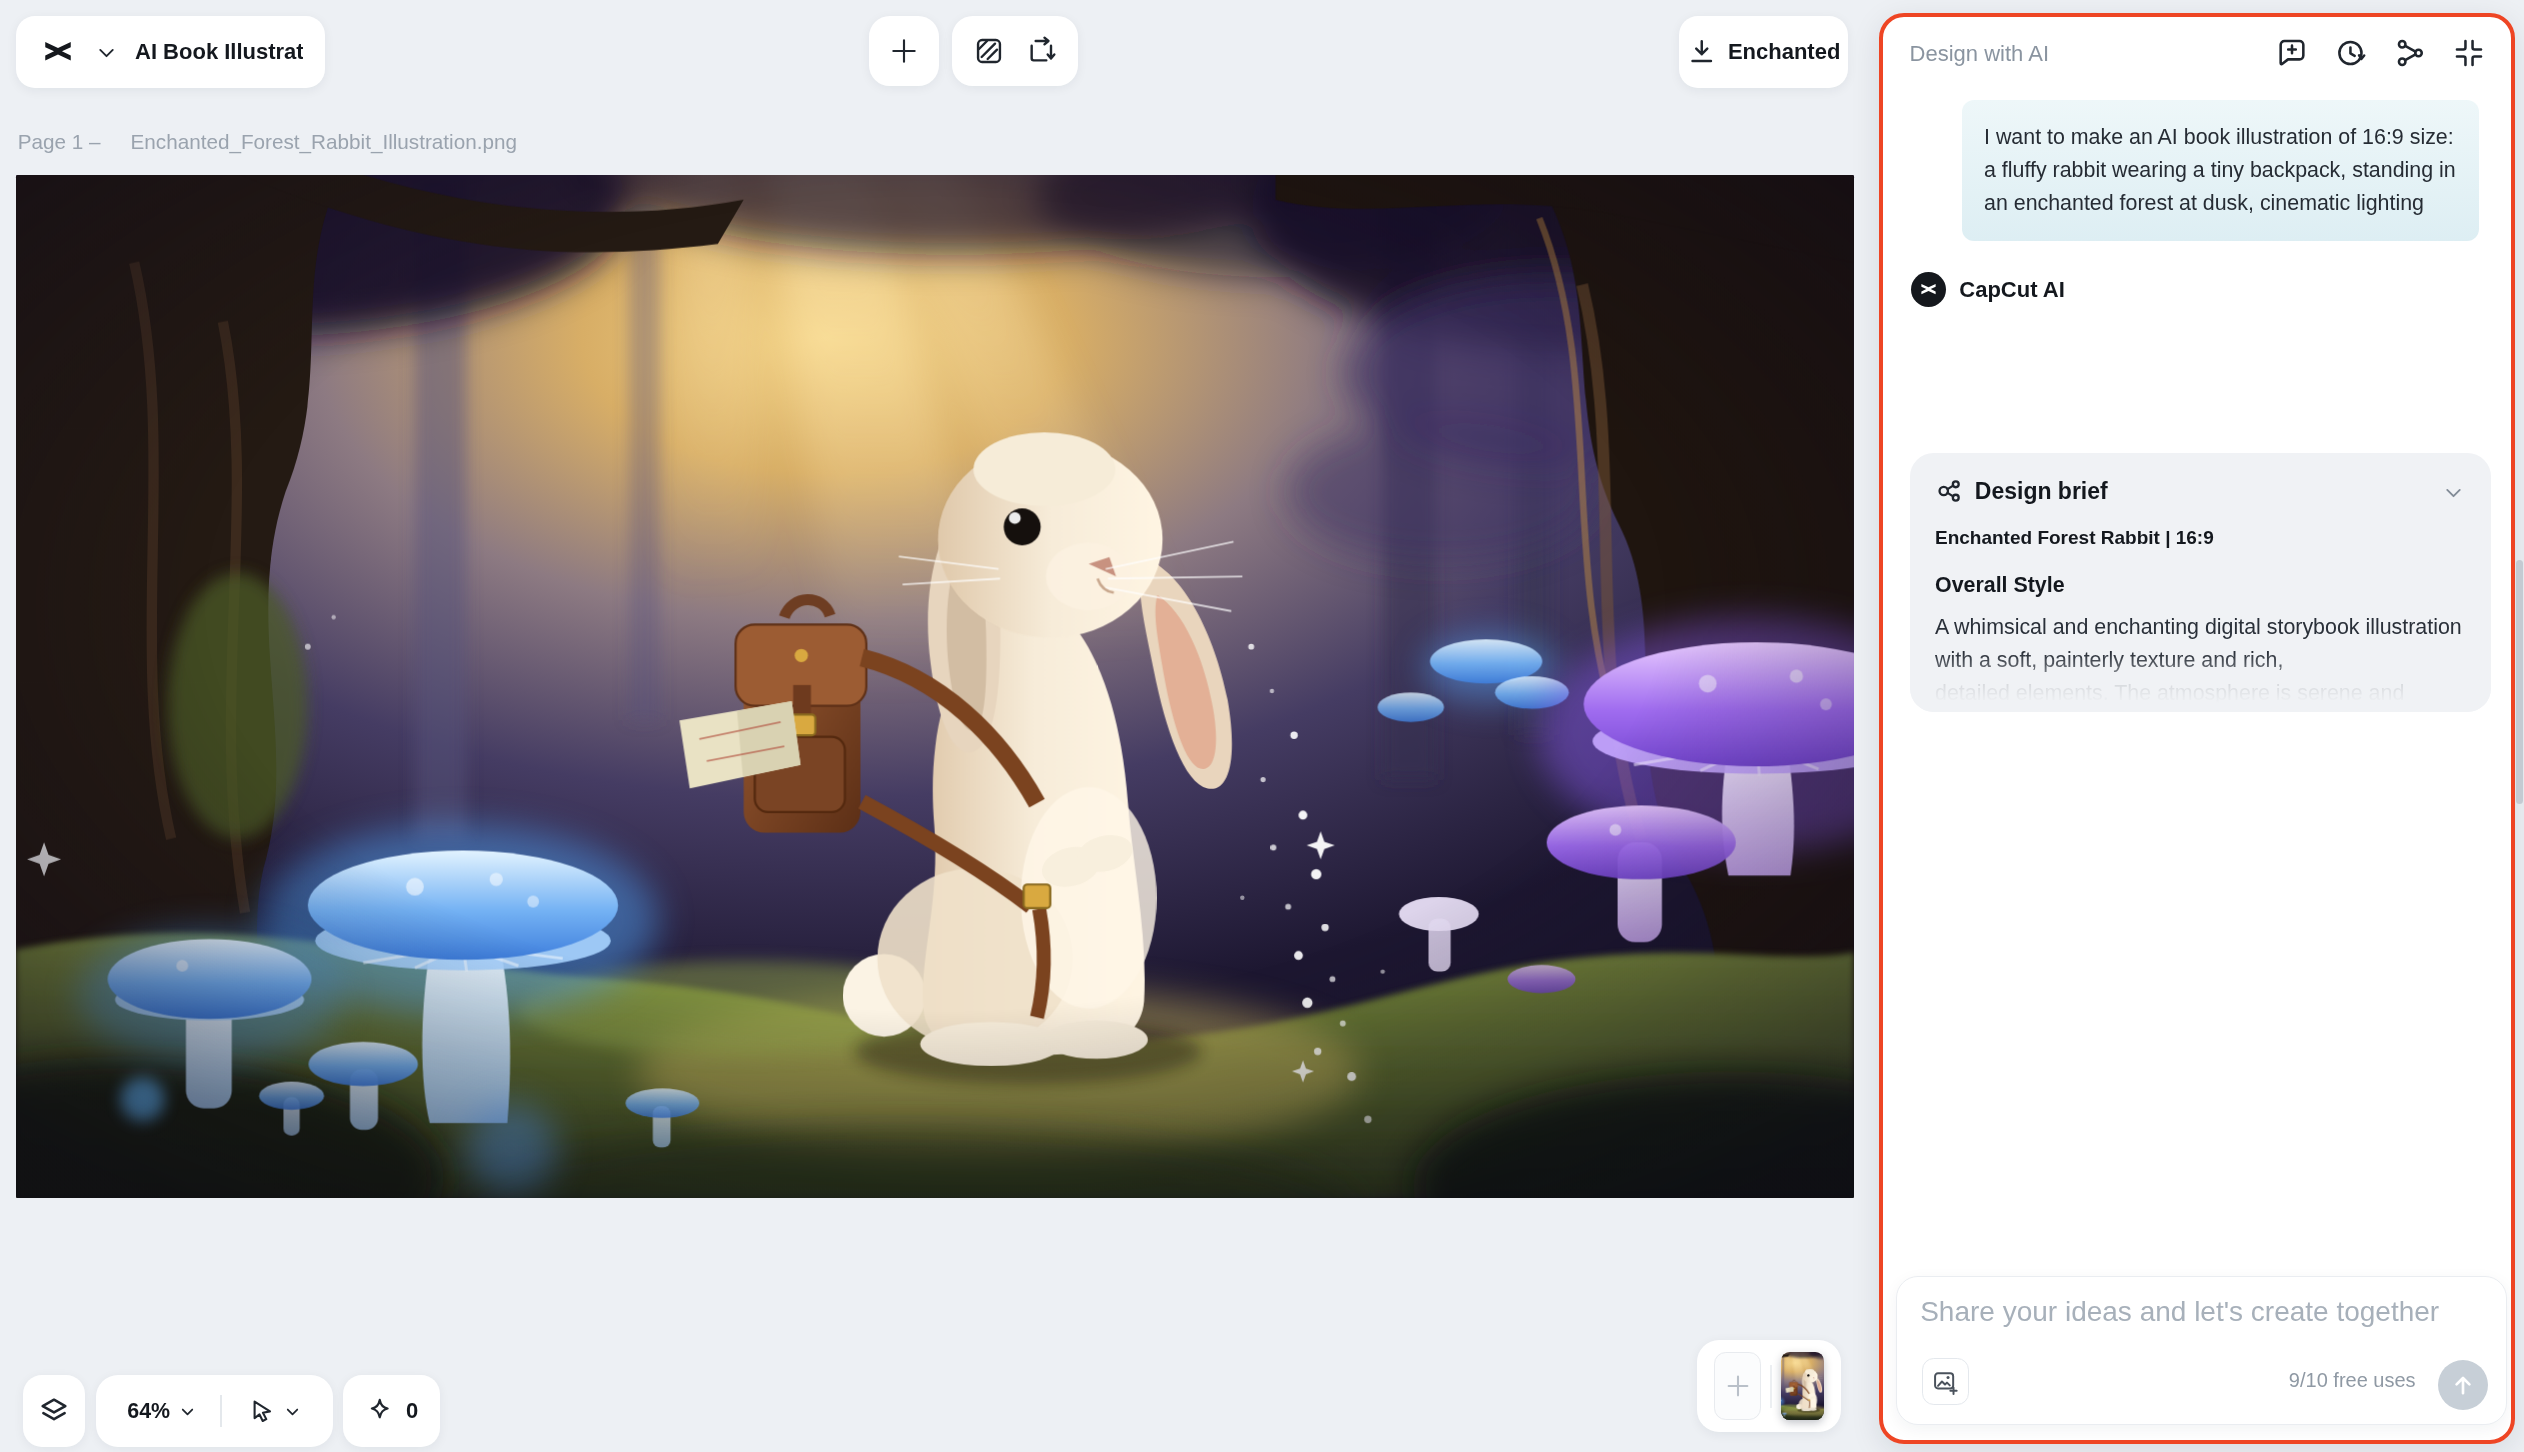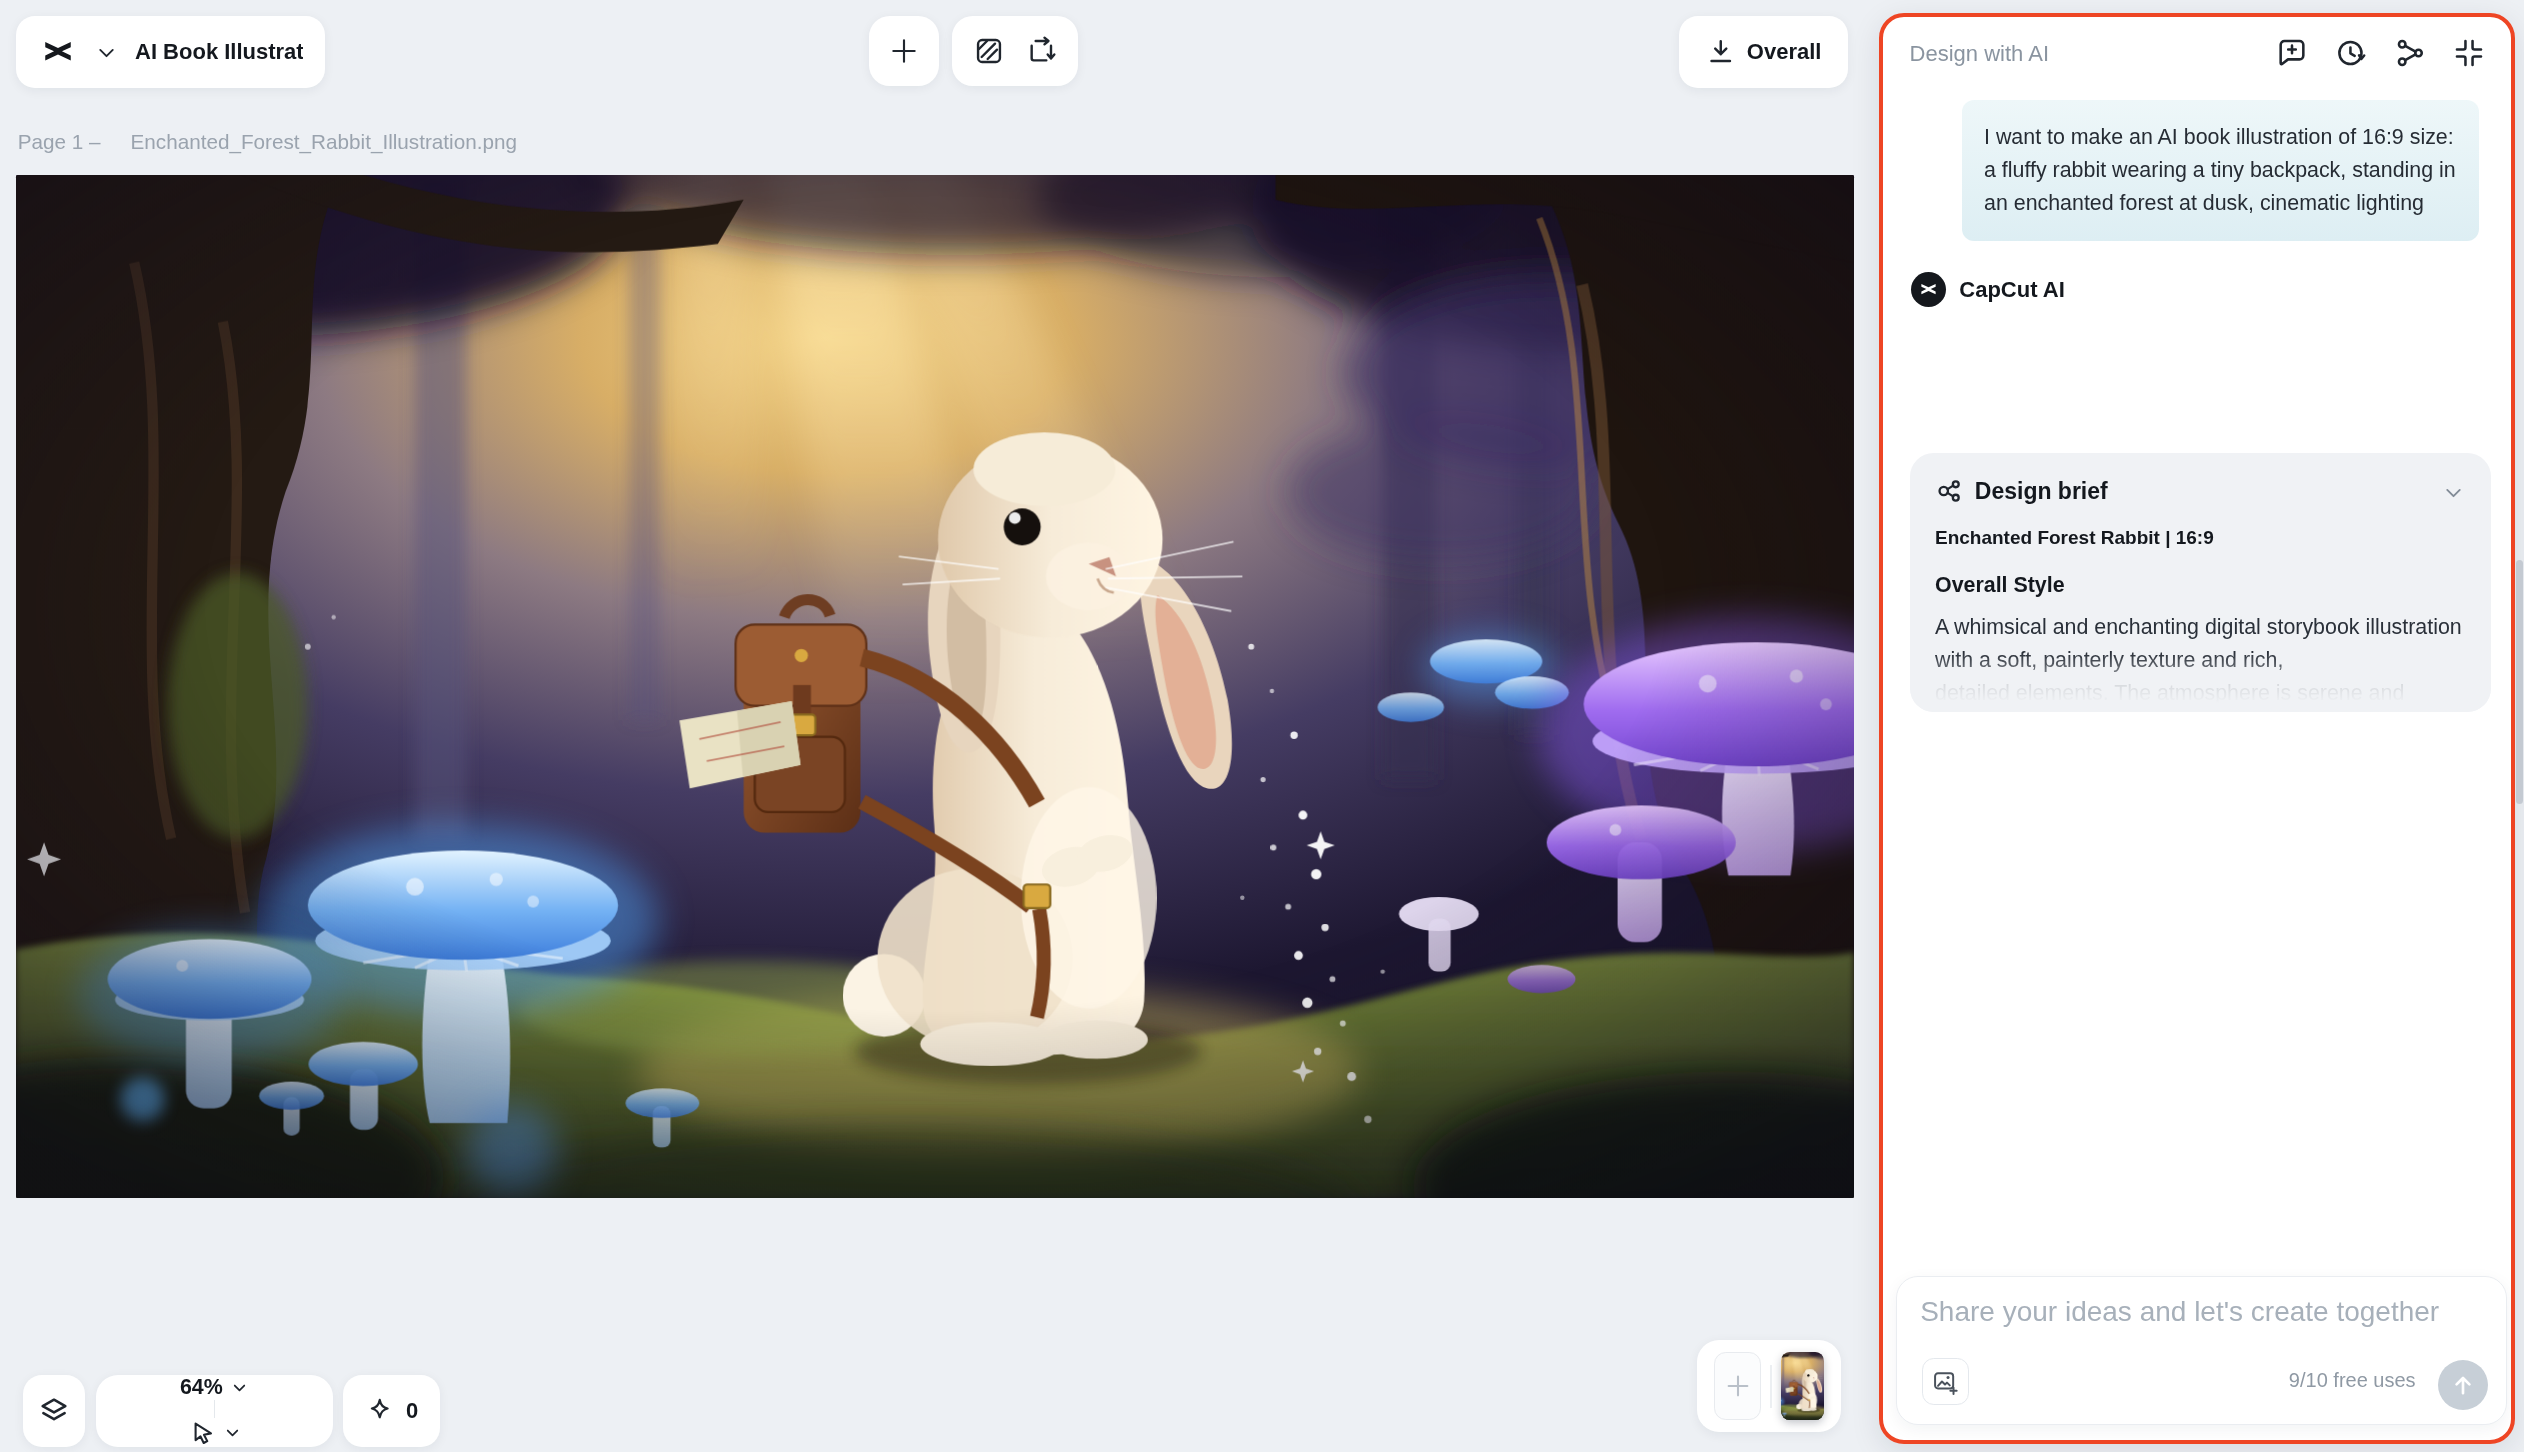--- a/index.html
+++ b/index.html
@@ -22,21 +22,21 @@
   #download-btn { left:1679px; top:16px; width:169px; height:72px; justify-content:center; gap:11.8px; cursor:pointer; }
   #download-label { font-size:22px; font-weight:700; color:#14181e; }
 
   
   #page-label { left:17.7px; top:130px; font-size:20.7px; color:#9aa3ae; display:flex; gap:30px; }
   #canvas-frame { left:16px; top:175px; width:1838px; height:1023px; border-radius:2.2px; overflow:hidden; background:#221b38; }
   #canvas-frame svg { width:100%; height:100%; display:block; }
 
   
   #layers-btn { left:23px; top:1375px; width:62px; height:72px; justify-content:center; border-radius:19px; cursor:pointer; }
-  #zoom-pill { left:96px; top:1375px; width:237px; height:72px; border-radius:22px; justify-content:space-evenly; padding:0 7.4px;flex-direction:column; }
+  #zoom-pill { left:96px; top:1375px; width:237px; height:72px; border-radius:22px; justify-content:space-evenly; padding:0 7.4px; }
   #zoom-value { font-size:21.4px; font-weight:600; color:#14181e; }
   .pill-div { width:1.5px; height:32px; background:#e4e8ec; }
   #credits-btn { left:343px; top:1375px; width:97px; height:72px; border-radius:19px; justify-content:center; gap:11.8px; cursor:pointer; }
   #credits-count { font-size:22px; font-weight:600; color:#14181e; }
   .drop-group { display:flex; align-items:center; gap:7.4px; cursor:pointer; }
 
   
   #pages-bar { left:1697px; top:1340px; width:144px; height:92px; border-radius:22px; justify-content:center; gap:8.9px; }
   #add-page-tile { width:47px; height:68px; border:1.5px solid #e8ebef; border-radius:11.8px; background:#fbfcfd;
     display:flex; align-items:center; justify-content:center; cursor:pointer; }
@@ -366,21 +366,21 @@
       </svg>
     </span>
   </div>
 
   <div id="download-btn" class="abs white-card">
     <span class="ico">
       <svg width="29.5" height="29.5" viewBox="0 0 24 24" class="stroke-ic" style="stroke-width:2">
         <path d="M12 3.5v10.5M12 14l-4.5-4.5M12 14l4.5-4.5M4.5 19.5h15"></path>
       </svg>
     </span>
-    <span id="download-label">Overall</span>
+    <span id="download-label">Enchanted</span>
   </div>
 
   <div id="page-label" class="abs">
     <span>Page 1 –</span>
     <span>Enchanted_Forest_Rabbit_Illustration.png</span>
   </div>
 
   <div id="canvas-frame" class="abs">
     <svg viewBox="0 0 2488 1388" preserveAspectRatio="xMidYMid slice">
       <use href="#forest-scene"></use>

